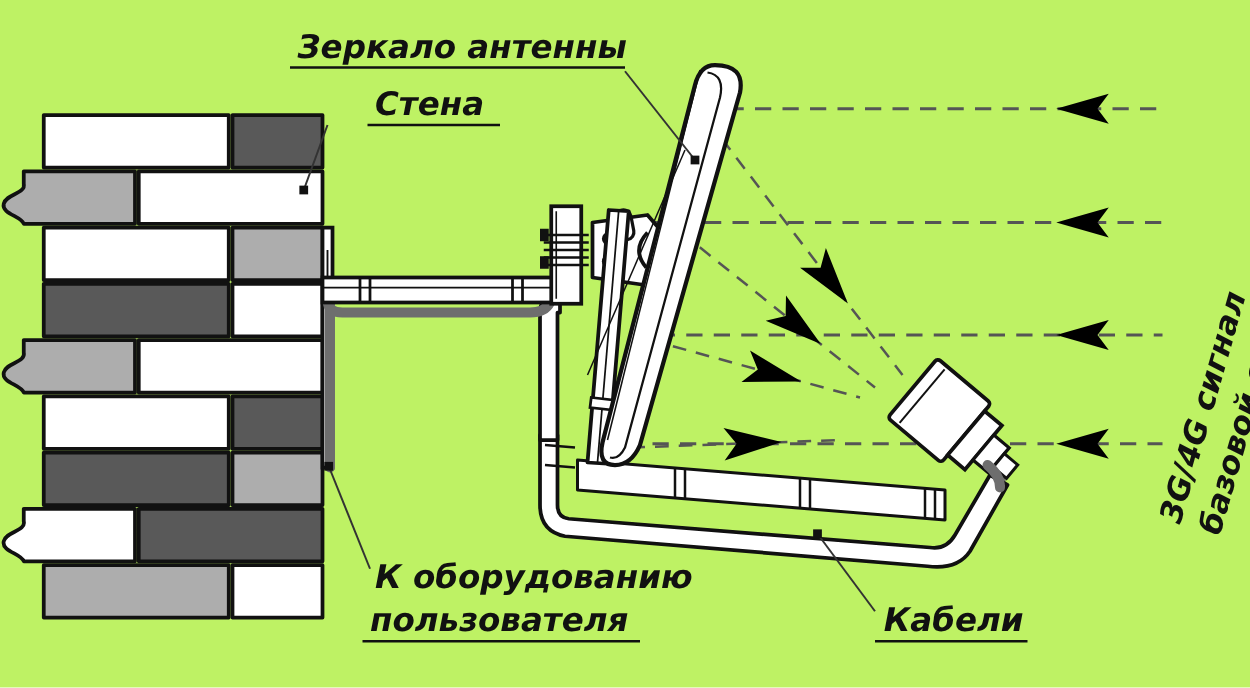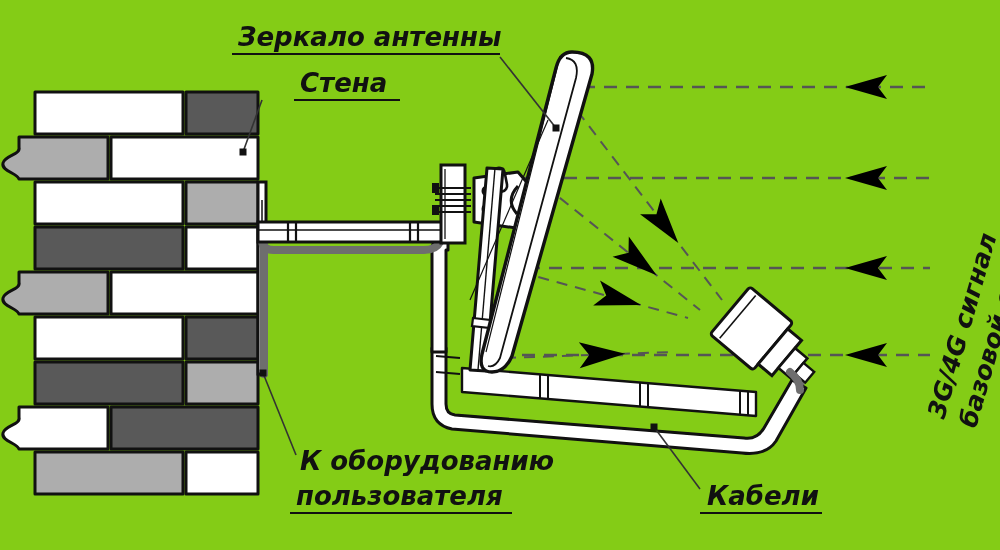--- a/index.html
+++ b/index.html
@@ -1,19 +1,19 @@
 <!DOCTYPE html>
 <html><head>
 <meta charset="utf-8">
 <title>Satellite Antenna Wall Mount Diagram</title>
 <style>
   html,body{margin:0;padding:0;background:#ffffff;}
   body{width:1000px;height:550px;overflow:hidden;
        font-family:"DejaVu Sans","Liberation Sans",sans-serif;}
-  #stage{position:relative;width:1000px;height:550px;background:#84cc16;}
+  #stage{position:relative;width:1000px;height:550px;background:#bef264;}
   #stage svg{position:absolute;left:0;top:0;}
   .lbl{font-family:"DejaVu Sans","Liberation Sans",sans-serif;
        font-style:italic;font-weight:700;fill:#111;}
 </style>
 </head>
 <body>
 
 <div id="stage">
   <svg width="1000" height="550" viewBox="0 0 1000 550">
     <defs>

